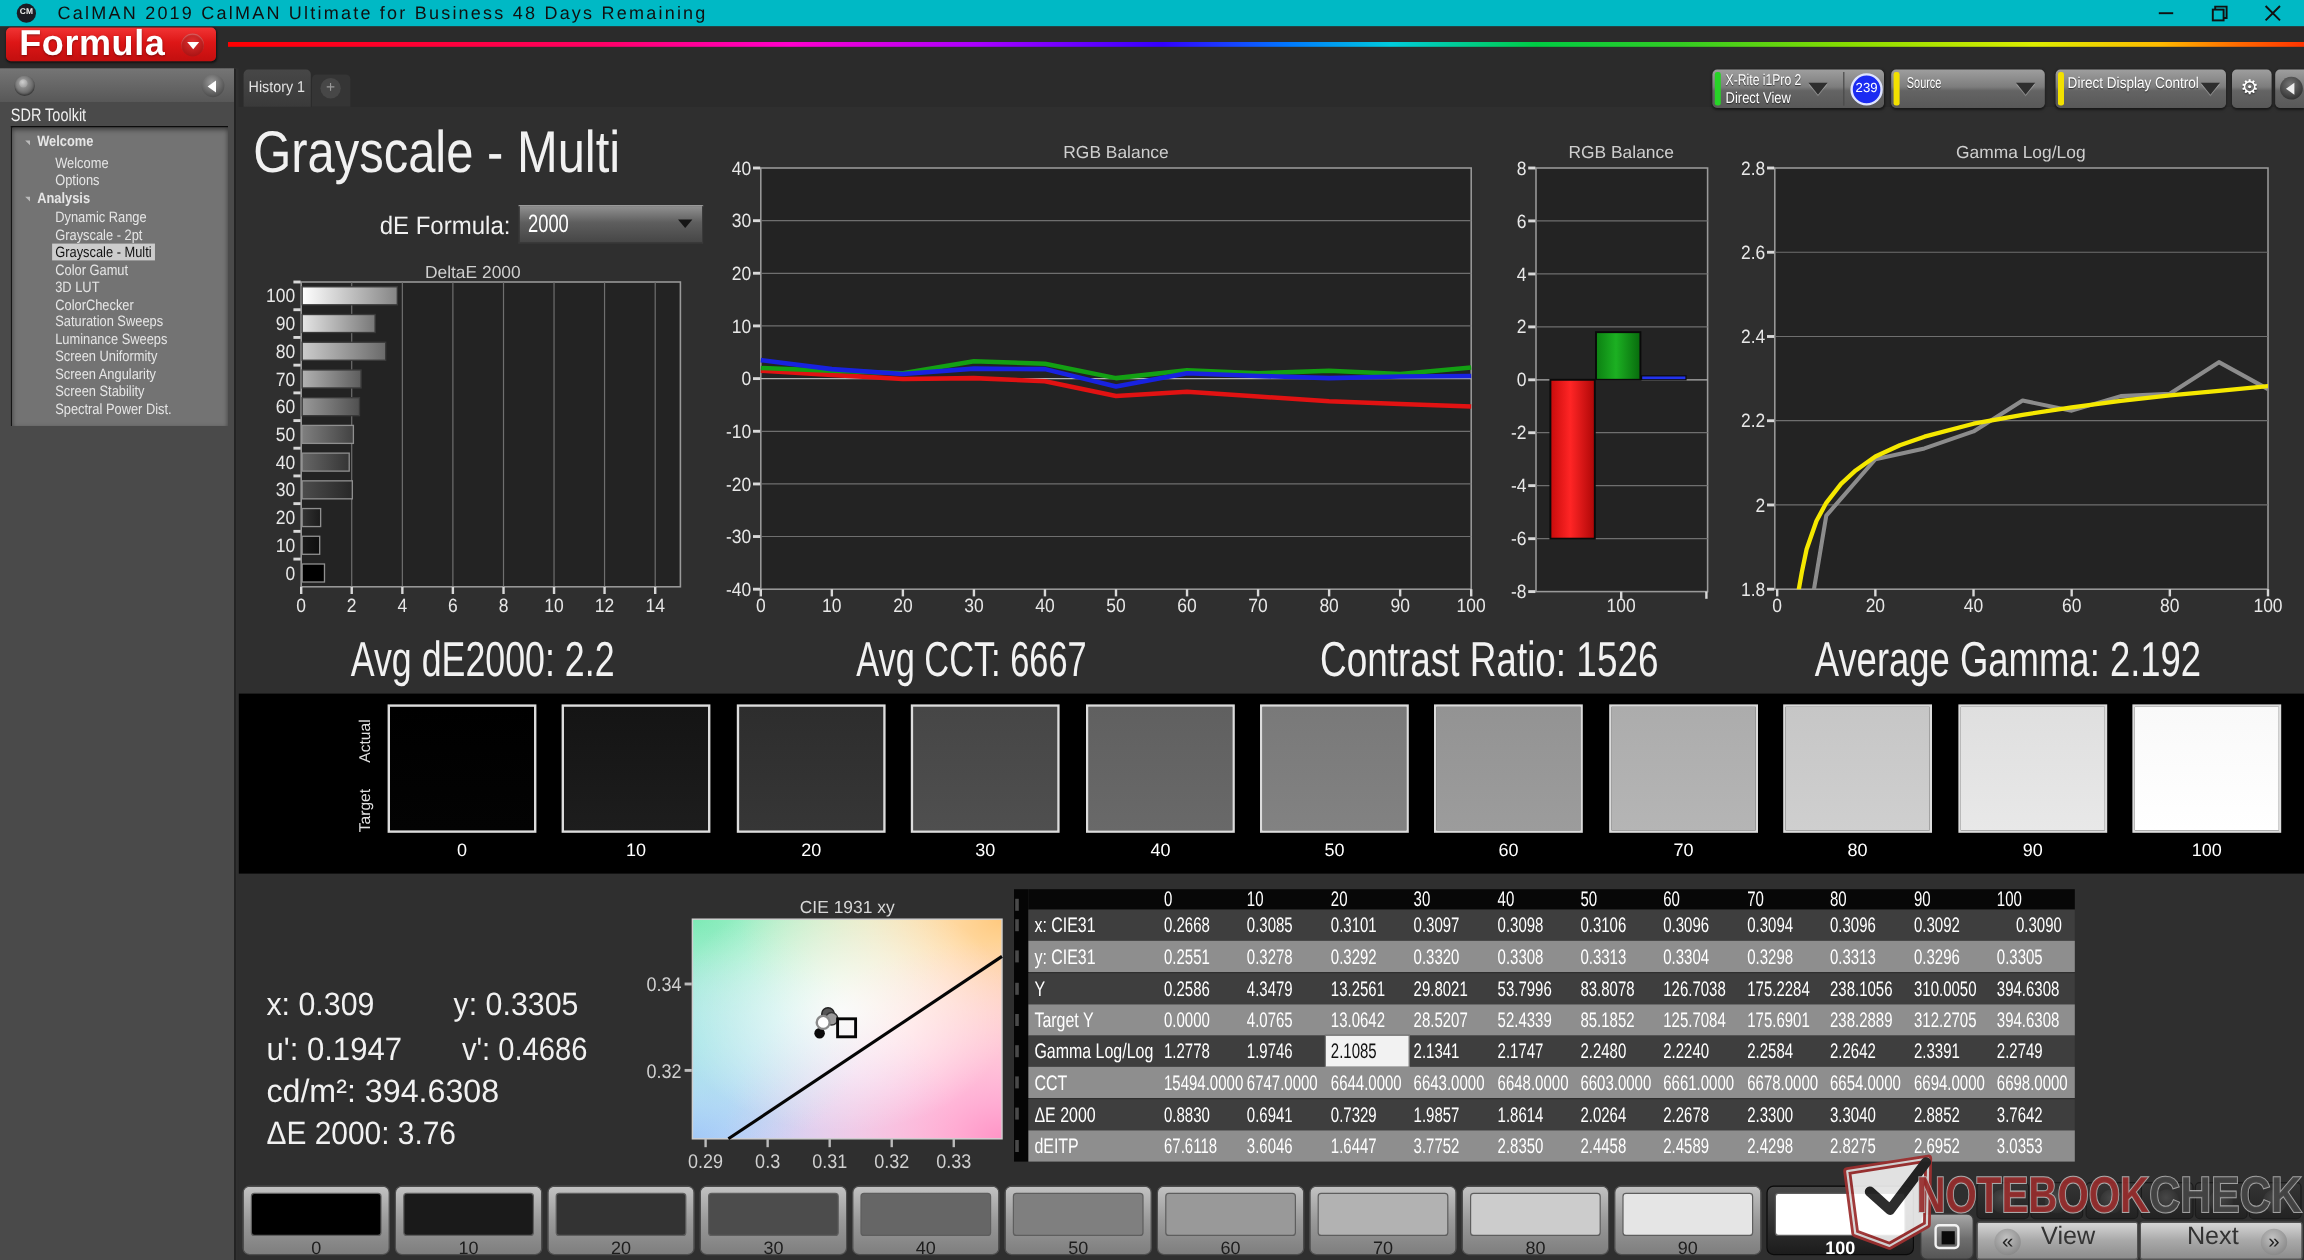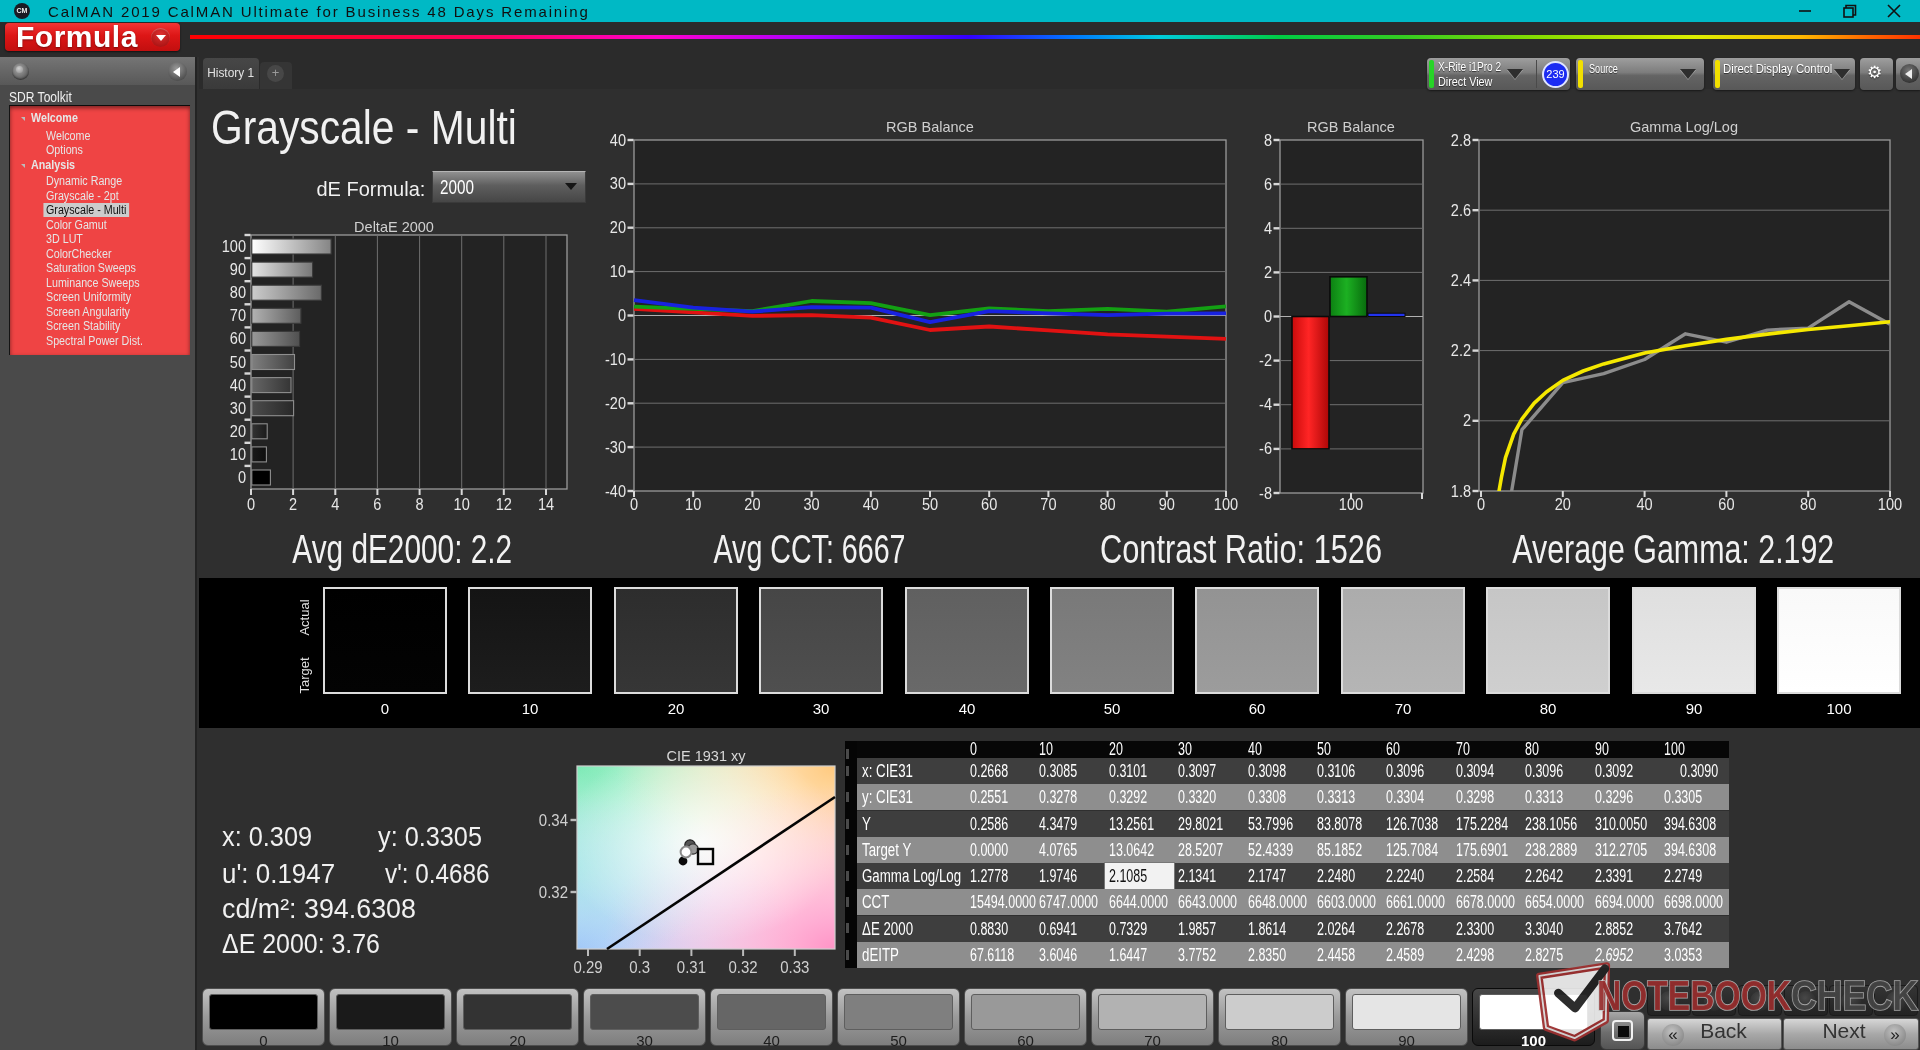--- a/index.html
+++ b/index.html
@@ -33,21 +33,21 @@
   .sphere { position:absolute; left:12px; top:6px; width:17px; height:17px; border-radius:50%;
     background:radial-gradient(circle at 40% 35%, #a8a8a8, #5f5f5f 70%); box-shadow:inset 0 -1px 2px rgba(0,0,0,.5);}
   .sphere:after { content:""; position:absolute; left:4px; top:3px; width:7px; height:7px; border-radius:50%;
     background:radial-gradient(circle at 40% 35%, #cfcfcf, #8c8c8c); }
   .collbtn { position:absolute; left:168px; top:5px; width:19px; height:19px; border-radius:50%;
     background:radial-gradient(circle at 45% 35%, #9a9a9a, #4e4e4e 75%); }
   .collbtn:after { content:""; position:absolute; left:5px; top:4.5px; border-top:5px solid transparent;
     border-bottom:5px solid transparent; border-right:7px solid #fff; }
   #sdrt { position:absolute; left:9px; top:31px; font-size:15px; color:#efefef; }
   #sdrt span, .titem { transform-origin:0 50%; }
-  #tree { position:absolute; left:9px; top:48px; width:181px; height:250px; background:#ef4444;
+  #tree { position:absolute; left:9px; top:48px; width:181px; height:250px; background:#737373;
     border-top:1px solid #0c0c0c; border-left:1px solid #141414; box-shadow:inset 0 2px 4px rgba(0,0,0,.5);
     font-size:12.5px; color:#e6e6e6; }
   .titem { position:absolute; white-space:nowrap; transform:scaleX(0.857); }
   .titem.hd { font-weight:bold; }
   .tri { position:absolute; width:0; height:0; border-left:4px solid transparent; border-top:4px solid #bbb; }
   .tsel { background:#cccccc; color:#111; padding:0 3px; margin-left:-3px; }
   
   #tabbar { left:199px; top:57px; width:1721px; height:32px; background:#2b2b2b;text-decoration:underline; }
   #tab1 { position:absolute; left:4px; top:1px; width:56px; height:31px; border-radius:4px 4px 0 0;
     background:linear-gradient(#474747,#3a3a3a); color:#e2e2e2; font-size:13px; text-align:center; line-height:30px; }
@@ -673,21 +673,21 @@
         <div class="tcell" style="left:0; width:109px; padding-left:5px; line-height:26px;"><span class="cx" style="transform:scaleX(0.76);">dEITP</span></div>
         <div class="tcell" style="left:109.0px; width:69.4px; padding-left:4px; line-height:26px; "><span class="cx" style="transform:scaleX(0.714);">67.6118</span></div>
         <div class="tcell" style="left:178.4px; width:69.4px; padding-left:4px; line-height:26px; "><span class="cx" style="transform:scaleX(0.714);">3.6046</span></div>
         <div class="tcell" style="left:247.8px; width:69.4px; padding-left:4px; line-height:26px; "><span class="cx" style="transform:scaleX(0.714);">1.6447</span></div>
         <div class="tcell" style="left:317.2px; width:69.4px; padding-left:4px; line-height:26px; "><span class="cx" style="transform:scaleX(0.714);">3.7752</span></div>
         <div class="tcell" style="left:386.6px; width:69.4px; padding-left:4px; line-height:26px; "><span class="cx" style="transform:scaleX(0.714);">2.8350</span></div>
         <div class="tcell" style="left:456.0px; width:69.4px; padding-left:4px; line-height:26px; "><span class="cx" style="transform:scaleX(0.714);">2.4458</span></div>
         <div class="tcell" style="left:525.4px; width:69.4px; padding-left:4px; line-height:26px; "><span class="cx" style="transform:scaleX(0.714);">2.4589</span></div>
         <div class="tcell" style="left:594.8px; width:69.4px; padding-left:4px; line-height:26px; "><span class="cx" style="transform:scaleX(0.714);">2.4298</span></div>
         <div class="tcell" style="left:664.2px; width:69.4px; padding-left:4px; line-height:26px; "><span class="cx" style="transform:scaleX(0.714);">2.8275</span></div>
-        <div class="tcell" style="left:733.6px; width:69.4px; padding-left:4px; line-height:26px;font-style:italic; "><span class="cx" style="transform:scaleX(0.714);">2.6952</span></div>
+        <div class="tcell" style="left:733.6px; width:69.4px; padding-left:4px; line-height:26px; "><span class="cx" style="transform:scaleX(0.714);">2.6952</span></div>
         <div class="tcell" style="left:803.0px; width:69.4px; padding-left:4px; line-height:26px; "><span class="cx" style="transform:scaleX(0.714);">3.0353</span></div>
       </div>
   </div>
 
   <div class="abs" id="botstrip">
       <div class="bbtn" style="left:3px;">
         <span class="sw" style="background:rgb(0,0,0);"></span>
         <span class="bl">0</span>
       </div>
       <div class="bbtn" style="left:130px;">
@@ -748,21 +748,21 @@
     </div>
   <div class="abs" style="left:1874px; top:985px; width:44px; height:31px; border-radius:4px; background:linear-gradient(#343434,#232323); border:1px solid #1b1b1b;">
       <span style="position:absolute; left:11px; top:5px; width:20px; height:20px; border-radius:50%; background:radial-gradient(circle at 45% 35%, #484848, #2b2b2b 75%);"></span>
     </div>
   <div class="abs" style="left:1600px; top:1011px; width:45px; height:39px; border-radius:6px; background:linear-gradient(#a8a8a8,#6e6e6e 55%,#555); border:1px solid #3a3a3a;">
       <span style="position:absolute; left:11px; top:8px; width:21px; height:21px; border:2.5px solid #f2f2f2; border-radius:4px; background:transparent;"></span>
       <span style="position:absolute; left:17px; top:14px; width:11px; height:11px; background:#0a0a0a;"></span>
     </div>
   <div class="abs" style="left:1647px; top:1018px; width:135px; height:32px; background:linear-gradient(#d6d6d6,#a8a8a8 50%,#8c8c8c); border:1px solid #555; border-radius:3px;">
       <span style="position:absolute; left:14px; top:5px; width:22px; height:22px; border-radius:50%; background:radial-gradient(circle at 45% 35%, #c2c2c2, #8a8a8a 75%); color:#222; font-size:17px; text-align:center; line-height:21px;">«</span>
-      <span style="position:absolute; left:40px; top:0px; width:71px; text-align:center; font-size:21px; color:#333;">Back</span>
+      <span style="position:absolute; left:40px; top:0px; width:71px; text-align:center; font-size:21px; color:#333;">View</span>
     </div>
   <div class="abs" style="left:1783px; top:1018px; width:136px; height:32px; background:linear-gradient(#d6d6d6,#a8a8a8 50%,#8c8c8c); border:1px solid #555; border-radius:3px;">
       <span style="position:absolute; left:100px; top:5px; width:22px; height:22px; border-radius:50%; background:radial-gradient(circle at 45% 35%, #c2c2c2, #8a8a8a 75%); color:#222; font-size:17px; text-align:center; line-height:21px;">»</span>
       <span style="position:absolute; left:24px; top:0px; width:72px; text-align:center; font-size:21px; color:#333;">Next</span>
     </div>
   <svg class="abs" style="left:1525px; top:958px;" width="395" height="92" viewBox="0 0 395 92" opacity="0.95">
       <g transform="translate(8,4) rotate(-3 45 45)">
         <path d="M8 12 L76 5 L72 60 L40 76 L12 64 Z" fill="#ffffff" fill-opacity="0.9" stroke="#9c3030" stroke-width="6.5" stroke-linejoin="round"></path>
         <path d="M8 12 L76 5 L72 60 L40 76 L12 64 Z" fill="none" stroke="#d8d8d8" stroke-width="1.8" stroke-linejoin="round"></path>
         <path d="M26 30 L42 46 L74 8" fill="none" stroke="#222222" stroke-width="8.5" stroke-linecap="round" stroke-linejoin="round"></path>

